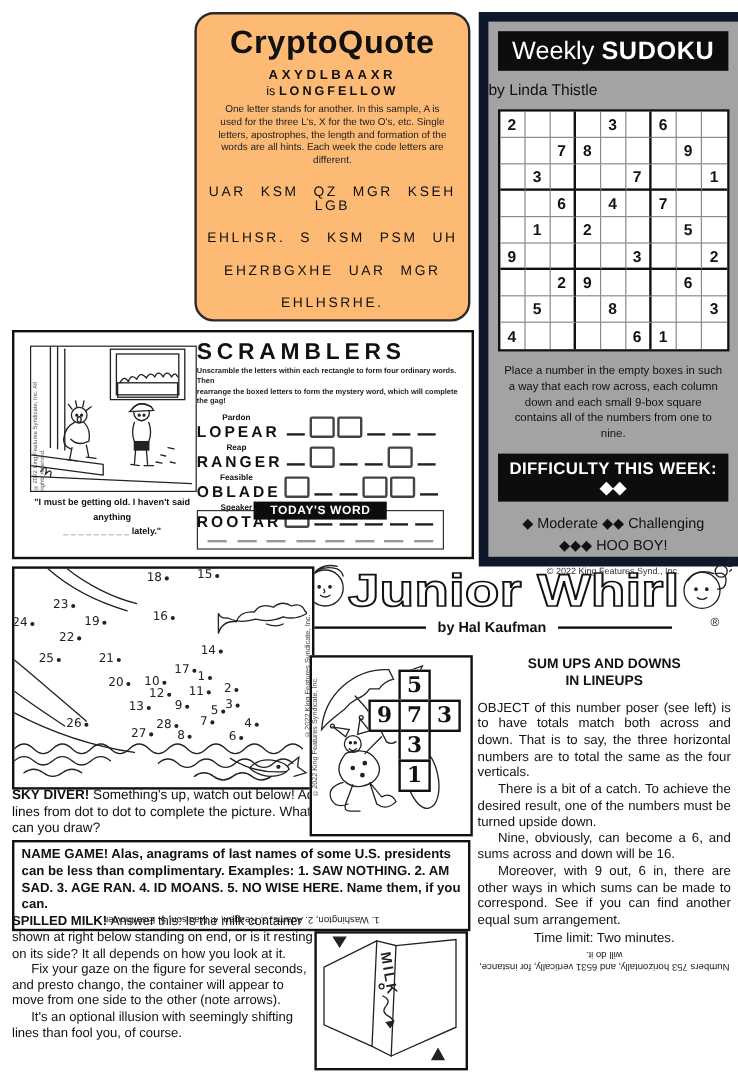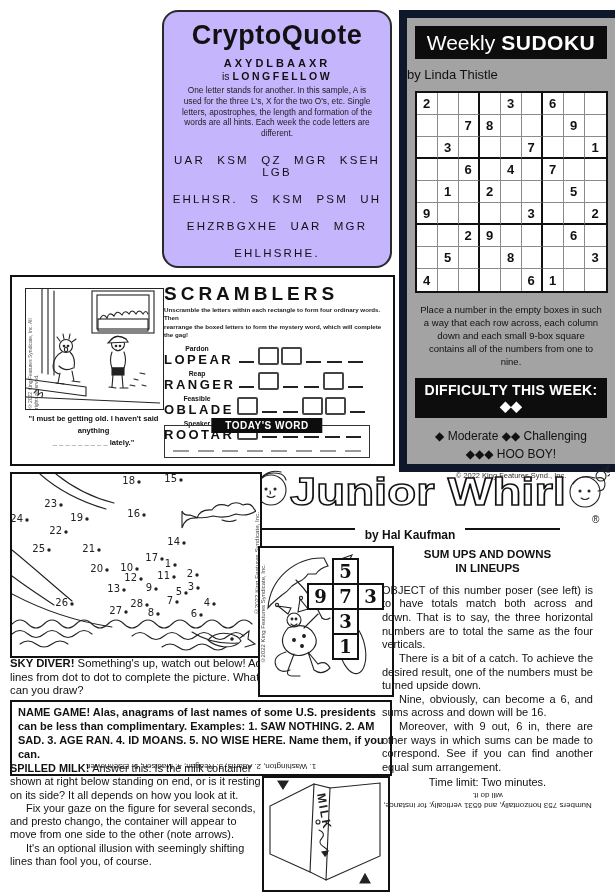--- a/index.html
+++ b/index.html
@@ -1,19 +1,19 @@
 <!DOCTYPE html>
 <html><head>
 <meta charset="utf-8">
 <style>
   html,body{margin:0;padding:0;background:#fff;}
   body{width:615px;height:894px;position:relative;font-family:"Liberation Sans",sans-serif;color:#111;overflow:hidden;}
   .abs{position:absolute;}
   
-  #cryptoquote{left:162px;top:10px;width:226px;height:254px;border:2px solid #2a2a2a;border-radius:16px;background:#c4b5fd;text-align:center;}
+  #cryptoquote{left:162px;top:10px;width:226px;height:254px;border:2px solid #2a2a2a;border-radius:16px;background:#fdba74;text-align:center;}
   .cq-title{font-size:27px;font-weight:bold;margin-top:8px;letter-spacing:.5px;}
   .cq-sample{font-size:11px;font-weight:bold;letter-spacing:3px;margin-top:6px;}
   .cq-is{font-size:10.5px;margin-top:1px;}
   .cq-is b{letter-spacing:2.5px;}
   .cq-instr{font-size:8.3px;line-height:1.3;padding:3px 14px 0;color:#222;}
   .cipher-line{font-size:11.5px;letter-spacing:2.2px;word-spacing:7px;margin-top:15px;font-weight:500;}
   .cq-copy{font-size:7.5px;margin-top:12px;color:#333;}
   
   #sudoku{left:399px;top:10px;width:208px;height:446px;border:8px solid #0f172a;background:#a3a3a3;}
   .sud-bar{margin:8px 8px 0;background:#0d0d0d;color:#fff;height:33px;display:flex;align-items:center;justify-content:center;font-size:21px;}
@@ -45,42 +45,42 @@
   .scr-word{font-size:13px;font-weight:bold;letter-spacing:2.5px;}
   .scr-slots{display:flex;align-items:flex-end;margin-left:6px;}
   .slot-blank{width:15px;height:2px;background:#222;margin:0 3px 2px;}
   .slot-box{width:17px;height:14px;border:2px solid #444;border-radius:2px;margin:0 1px 0;background:#fff;}
   #todays-word-box{position:absolute;left:152px;top:148px;width:204px;height:31px;border:1.5px solid #333;}
   #todays-word-bar{position:absolute;left:50%;top:-8px;transform:translateX(-50%);background:#0d0d0d;color:#fff;font-size:10px;font-weight:bold;padding:2px 14px;letter-spacing:.5px;white-space:nowrap;}
   .tw-blanks{position:absolute;left:8px;right:8px;bottom:5px;display:flex;justify-content:space-between;}
   .tw-blank{width:16px;height:2px;background:#999;}
   
   #jw-header{left:253px;top:462px;width:357px;height:62px;}
-  #jw-byline-row{position:absolute;left:260px;top:528px;width:300px;display:flex;align-items:flex-start;}
+  #jw-byline-row{position:absolute;left:260px;top:516px;width:300px;display:flex;align-items:center;}
   .jw-line{flex:1;height:2px;background:#111;}
   .jw-by{font-size:12px;font-weight:bold;margin:0 10px;white-space:nowrap;}
   #jw-reg{position:absolute;left:592px;top:514px;font-size:10px;}
   
   #dots-panel{left:10px;top:472px;width:248px;height:182px;border:2px solid #111;background:#fff;}
   .dots-copy{position:absolute;right:0px;top:38px;writing-mode:vertical-rl;transform:rotate(180deg);font-size:6.2px;color:#444;}
   
   #sky-diver{left:10px;top:657px;width:262px;font-size:11.3px;line-height:1.2;}
   #name-game{left:10px;top:700px;width:366px;border:2px solid #111;padding:3px 6px;font-size:11px;}
   .ng-text{font-weight:bold;line-height:1.28;}
   .ng-ans{transform:rotate(180deg);font-size:8px;text-align:center;margin-top:1px;color:#222;}
   #spilled-milk{left:10px;top:762px;width:252px;font-size:10.9px;line-height:1.22;}
   #spilled-milk p{margin:0;}
   #spilled-milk p + p{text-indent:16px;}
   #milk-box{left:262px;top:776px;width:124px;height:112px;border:2px solid #111;background:#fff;}
   
   #jester-box{left:258px;top:546px;width:132px;height:147px;border:2px solid #111;background:#fff;}
   .jester-copy{position:absolute;left:0px;top:16px;writing-mode:vertical-rl;transform:rotate(180deg);font-size:6px;color:#444;}
   .cross-cell{position:absolute;width:27px;height:27px;border:2px solid #111;background:#fff;box-sizing:border-box;display:flex;align-items:center;justify-content:center;font-size:18px;font-weight:bold;font-family:"DejaVu Serif",serif;}
   
-  #sum-ups{left:382px;top:547px;width:211px;}
+  #sum-ups{left:398px;top:547px;width:211px;}
   .su-head{text-align:center;font-size:11.5px;font-weight:bold;line-height:1.25;}
   #su-paras{margin-top:8px;}
   #su-paras p{margin:0;font-size:11px;line-height:1.24;text-align:justify;}
   #su-paras p + p{text-indent:17px;}
   .su-time{font-size:11px;margin-top:1px;text-align:center;}
   .su-ans{transform:rotate(180deg);font-size:8px;text-align:center;line-height:1.25;margin-top:2px;color:#222;}
   svg{display:block;}
   .ink{stroke:#222;fill:none;stroke-width:1.1;stroke-linecap:round;}
 </style>
 </head>

